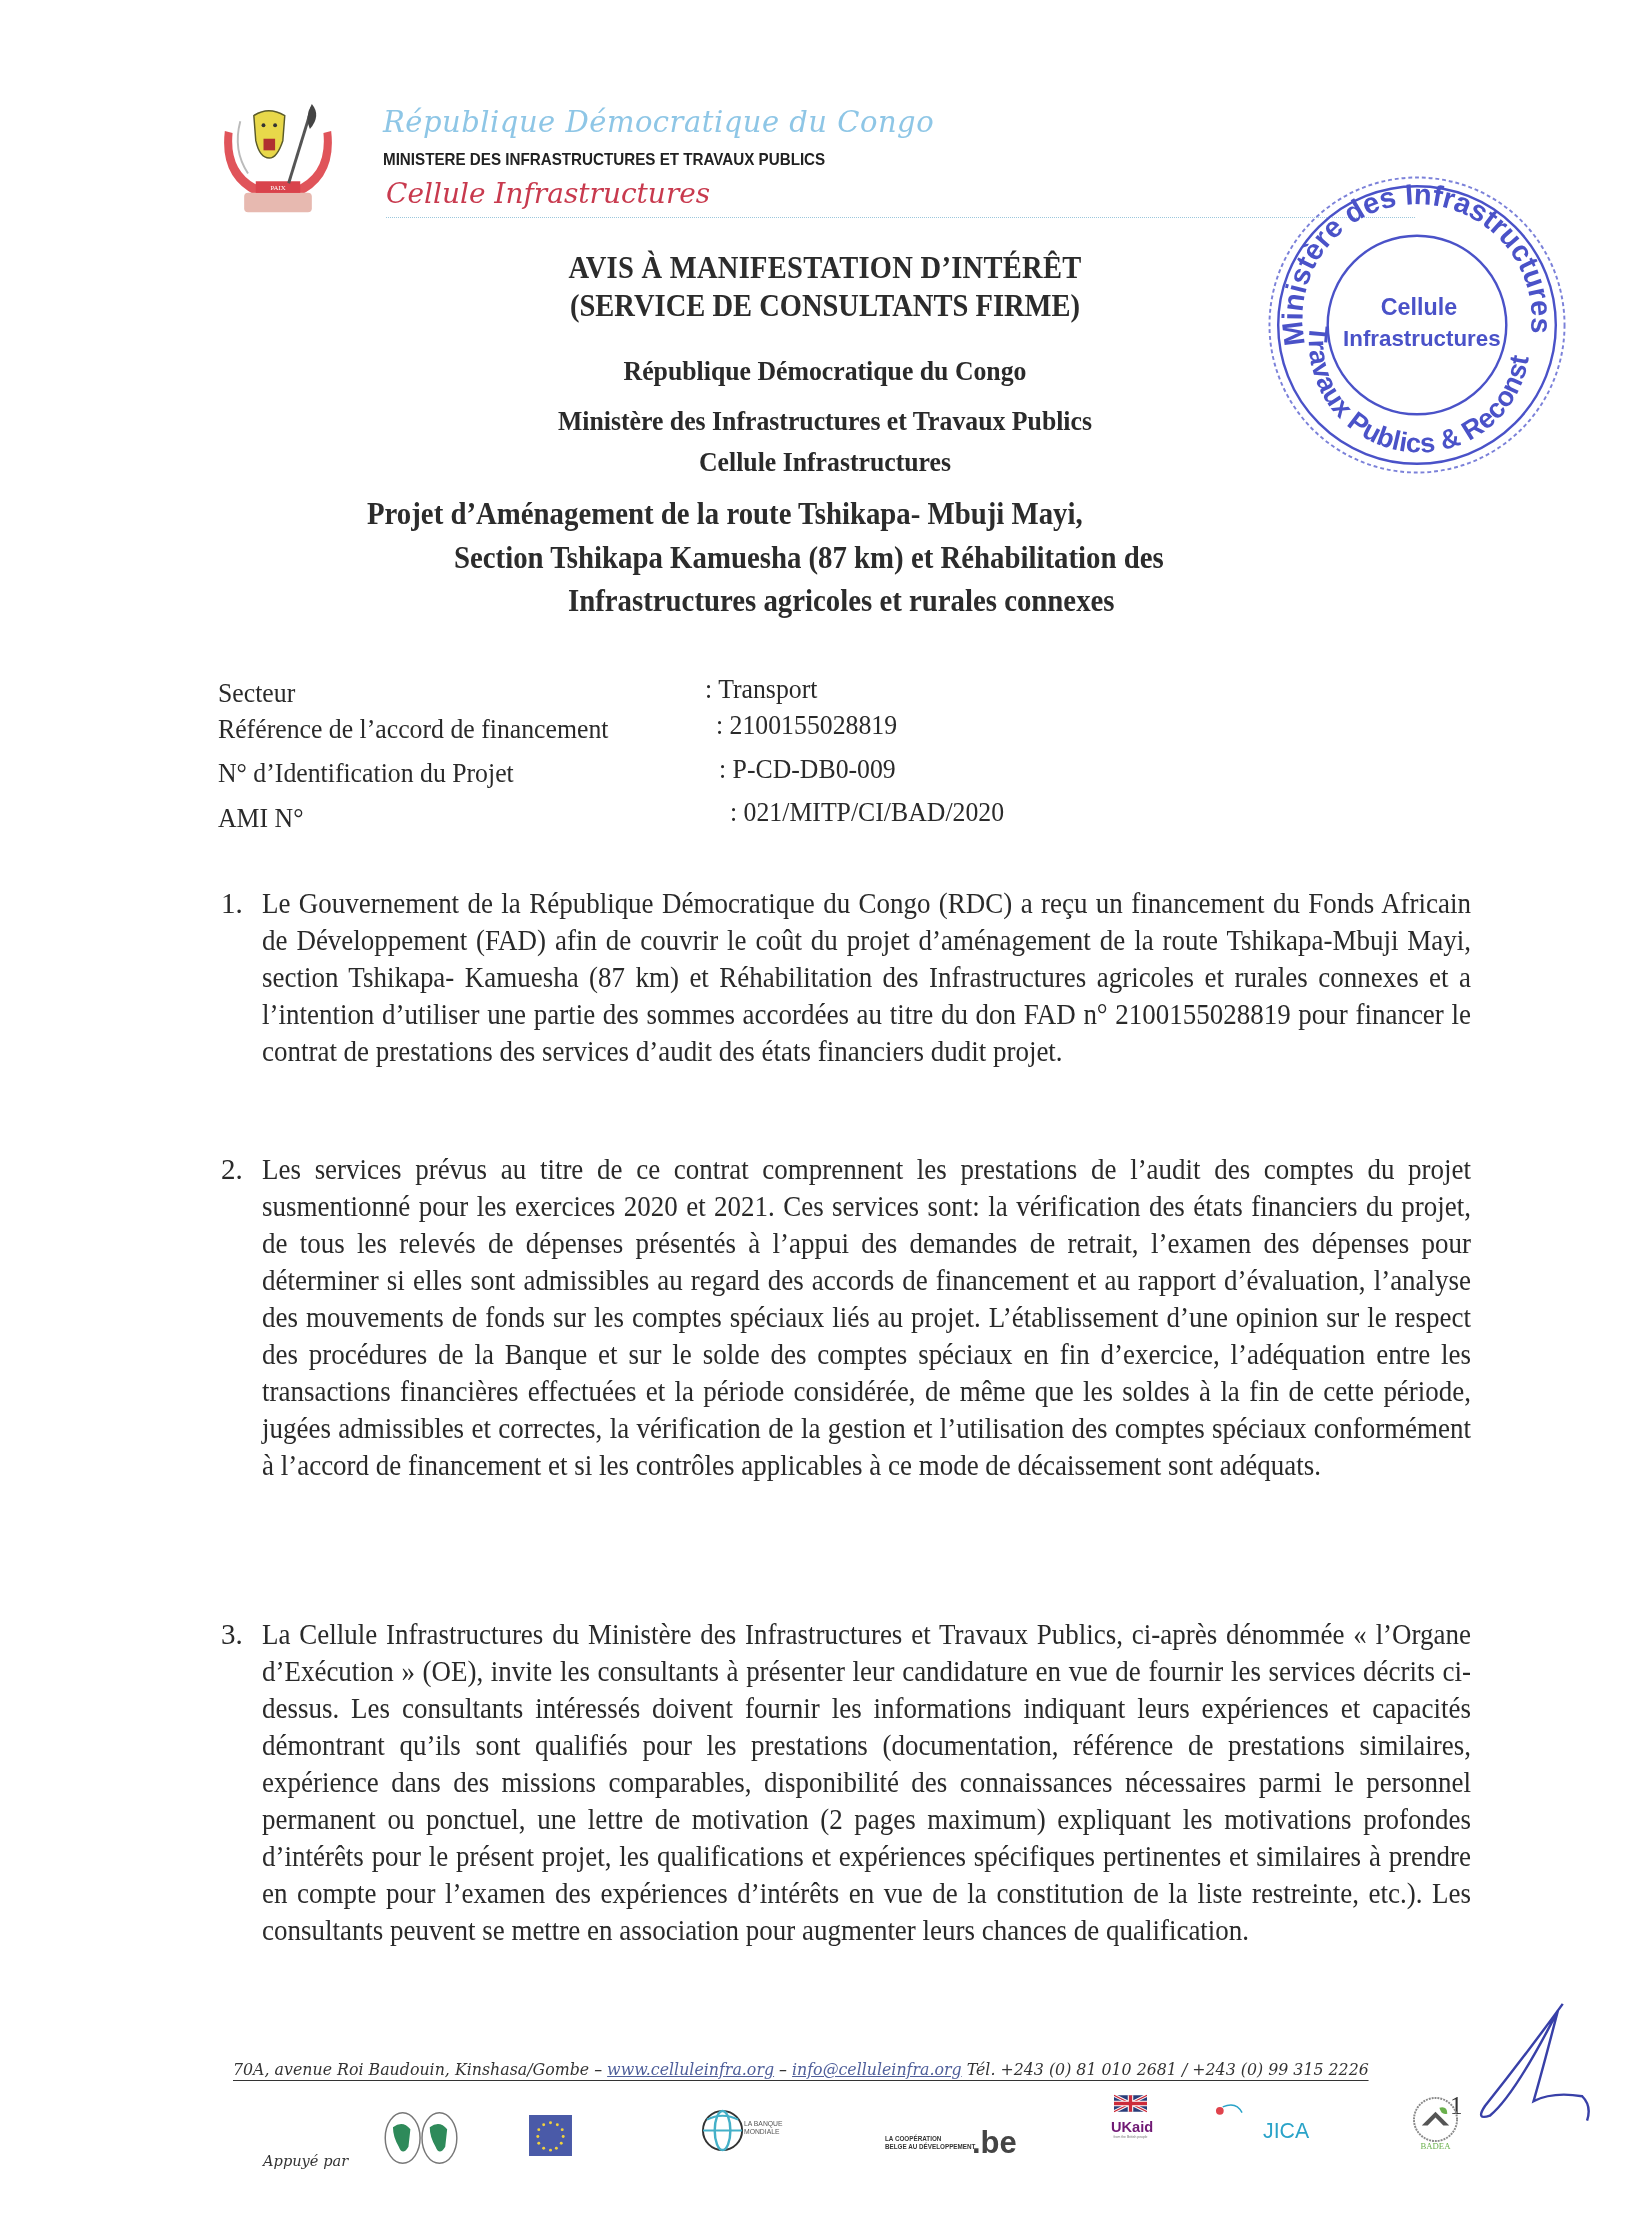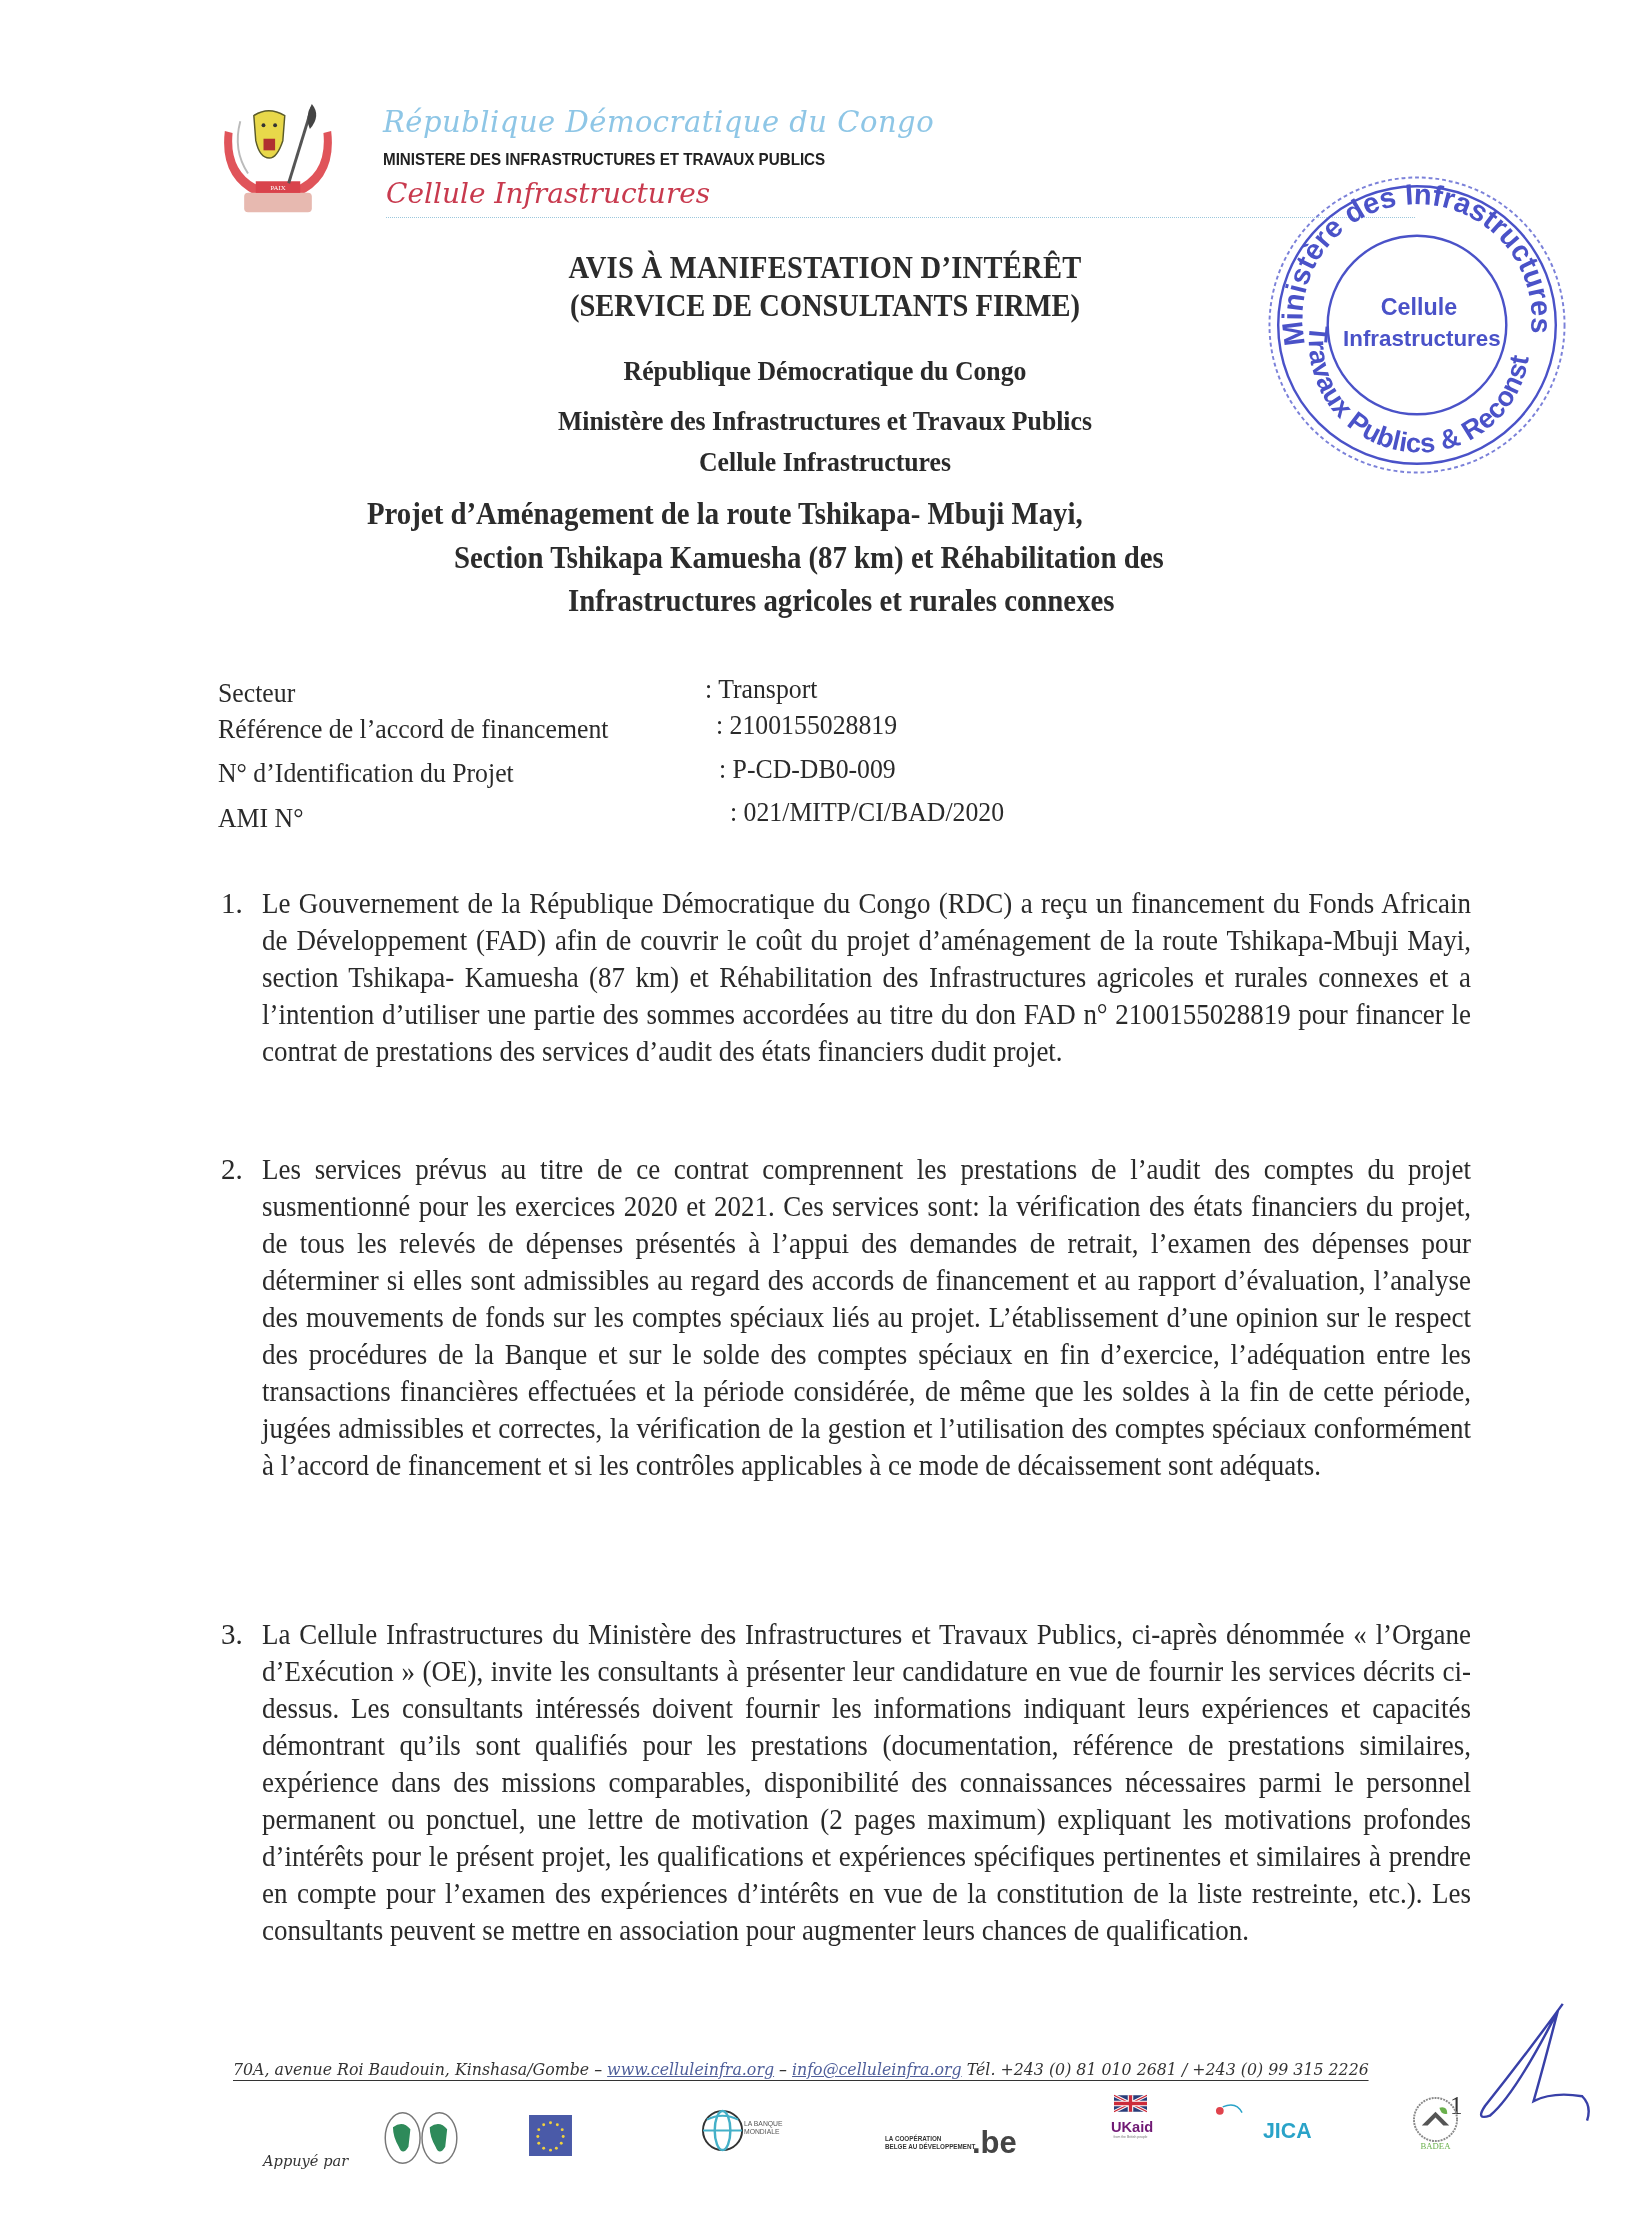--- a/index.html
+++ b/index.html
@@ -173,21 +173,21 @@
   <svg width="33" height="25" viewBox="0 0 60 30">
     <rect width="60" height="30" fill="#2a3d7a"></rect>
     <path d="M0 0 L60 30 M60 0 L0 30" stroke="#fff" stroke-width="6"></path>
     <path d="M0 0 L60 30 M60 0 L0 30" stroke="#cc2b3b" stroke-width="2.5"></path>
     <path d="M30 0 V30 M0 15 H60" stroke="#fff" stroke-width="10"></path>
     <path d="M30 0 V30 M0 15 H60" stroke="#cc2b3b" stroke-width="6"></path>
   </svg>
   <div class="small-sans" style="font-size:14.6px;font-weight:bold;color:#701a75;line-height:14.6px">UKaid</div>
   <div class="small-sans" style="font-size:3.4px;color:#777">from the British people</div>
 </div>
-<div class="logo small-sans" style="left:1263px;top:2119px;font-size:21.3px;font-weight:bold;color:#2aa3c8">JICA</div>
+<div class="logo small-sans" style="left:1263px;top:2119px;font-size:21.3px;font-weight:normal;color:#2aa3c8">JICA</div>
 <svg class="logo" style="left:1215px;top:2103px" width="29" height="13.6" viewBox="0 0 30 14">
   <circle cx="5" cy="8" r="4" fill="#e0434c"></circle>
   <path d="M8 4 Q22 -2 28 10" stroke="#2aa3c8" stroke-width="1.5" fill="none"></path>
 </svg>
 <div class="logo" style="left:1412px;top:2096px;width:47px;height:58px">
   <svg width="47" height="47" viewBox="0 0 48 48">
     <circle cx="24" cy="24" r="22" fill="none" stroke="#8a8a8a" stroke-width="2" stroke-dasharray="2 1"></circle>
     <path d="M10 30 L24 16 L38 30 L32 30 L24 22 L16 30 Z" fill="#555"></path>
     <path d="M28 12 Q36 10 36 18 Q30 20 28 12Z" fill="#6ab04c"></path>
   </svg>

